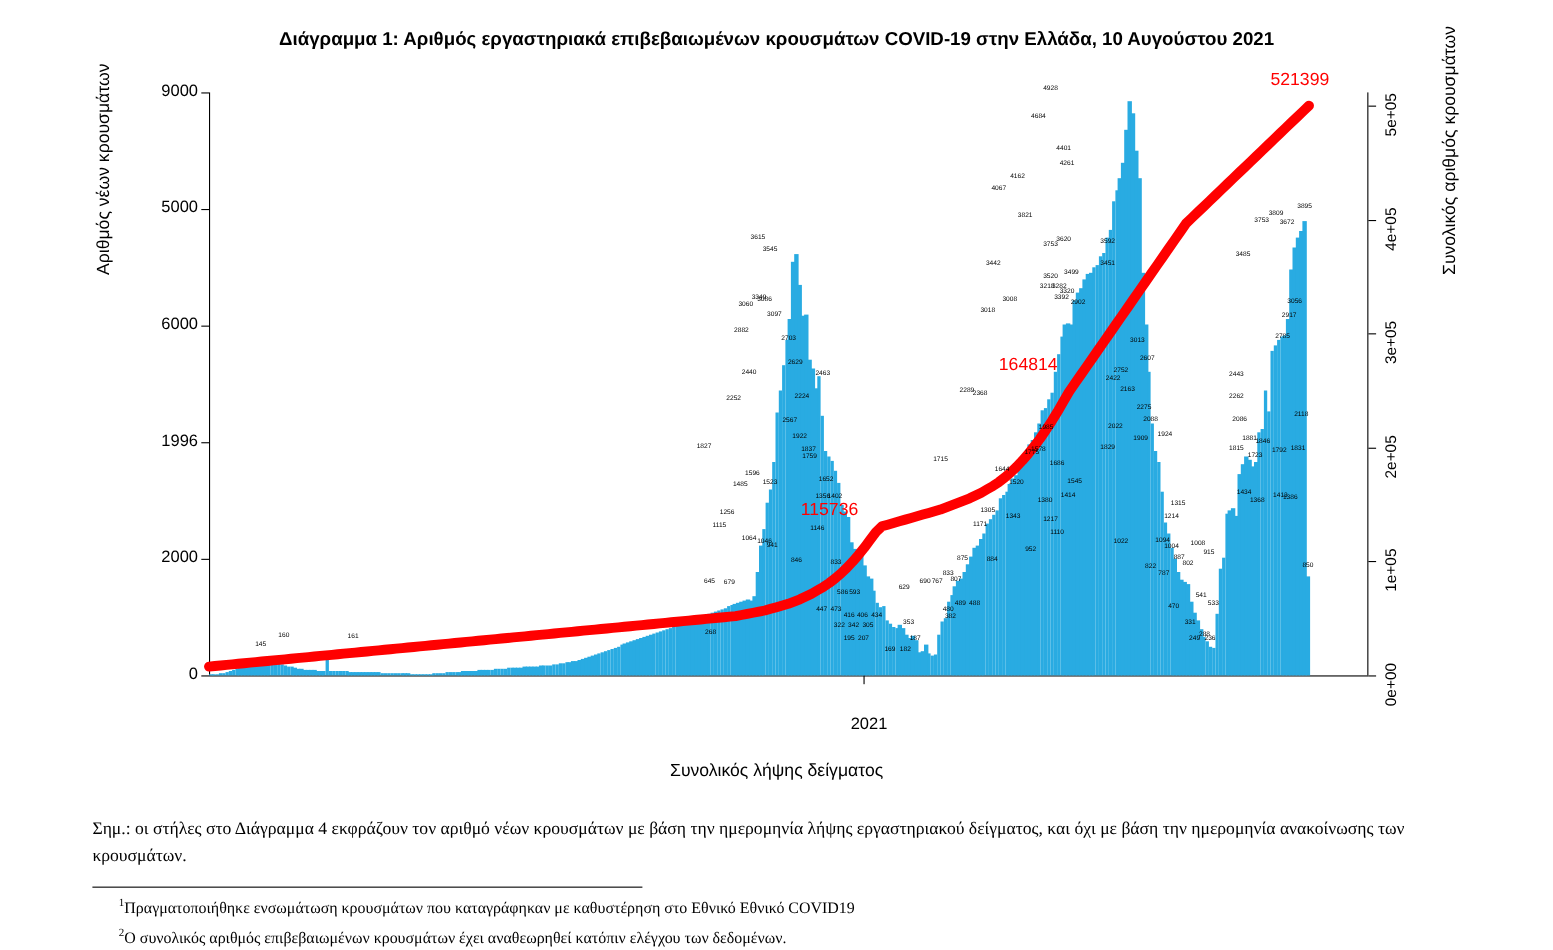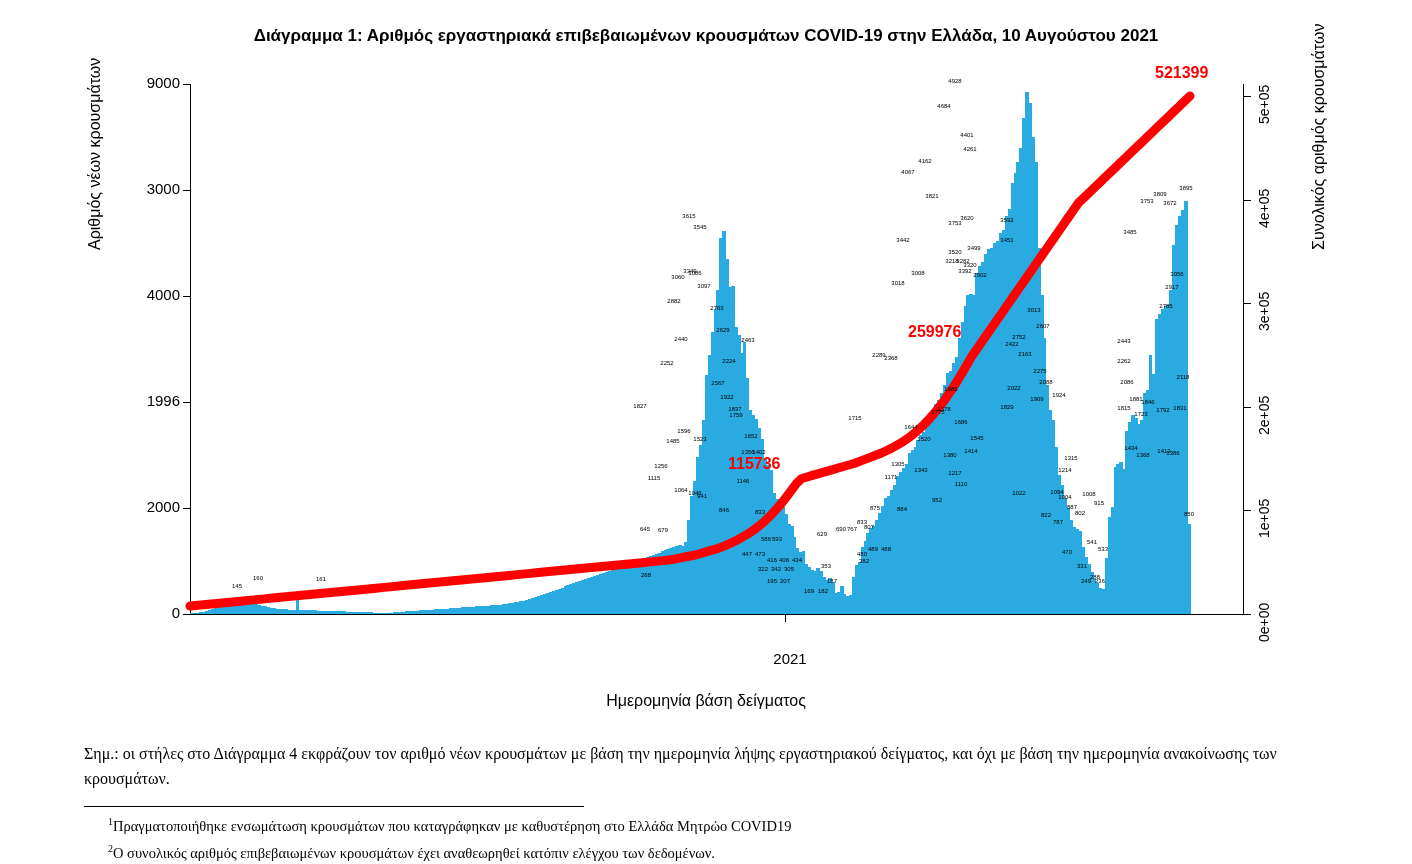--- a/index.html
+++ b/index.html
@@ -53,21 +53,21 @@
     position:absolute;left:740px;top:650px;width:100px;text-align:center;font-size:15px;
   }
   #xaxis-title{
     position:absolute;left:456px;top:692px;width:500px;text-align:center;font-size:16px;
   }
   
   .bar{position:absolute;bottom:0;background:#29ABE2;}
   .barlabel{position:absolute;font-size:6px;color:#000;transform:translateX(-50%);white-space:nowrap;}
   
   #cum-svg{position:absolute;left:0;top:0;width:1000px;height:530px;overflow:visible;}
-  .cum-annot{position:absolute;color:#FF0000;font-weight:bold;font-size:16px;white-space:nowrap;}
+  .cum-annot{position:absolute;color:#FF0000;font-weight:normal;font-size:16px;white-space:nowrap;}
   
   #note{
     position:absolute;left:84px;top:742px;width:1260px;
     font-size:16px;line-height:1.55;
     font-family:"Liberation Serif", serif;
   }
   #note-rule{
     position:absolute;left:84px;top:806px;width:500px;height:1px;background:#000;
   }
   .footnote{
@@ -82,40 +82,40 @@
 </head>
 <body>
 
 <div id="title">Διάγραμμα 1: Αριθμός εργαστηριακά επιβεβαιωμένων κρουσμάτων COVID-19 στην Ελλάδα, 10 Αυγούστου 2021</div>
 
 <div id="axis-left"></div>
 <div id="axis-right"></div>
 <div id="x-axis-line"></div>
 <div id="xtick"></div>
 <div id="xtick-label">2021</div>
-<div id="xaxis-title">Ημερομηνία βάση δείγματος</div>
+<div id="xaxis-title">Συνολικός λήψης δείγματος</div>
 
 <div id="axis-left-title-wrap" style="position:absolute;left:86px;top:250px;">
   <div style="transform:rotate(-90deg);transform-origin:left top;white-space:nowrap;font-size:16px;">Αριθμός νέων κρουσμάτων</div>
 </div>
 <div id="axis-right-title-wrap" style="position:absolute;left:1310px;top:250px;">
   <div style="transform:rotate(-90deg);transform-origin:left top;white-space:nowrap;font-size:16px;">Συνολικός αριθμός κρουσμάτων</div>
 </div>
 
 <div id="left-ticks">
     <div class="tick-left" style="top: 614px;"></div>
     <div class="ylab-left" style="top: 604px;">0</div>
     <div class="tick-left" style="top: 508px;"></div>
     <div class="ylab-left" style="top: 498px;">2000</div>
     <div class="tick-left" style="top: 402px;"></div>
     <div class="ylab-left" style="top: 392px;">1996</div>
     <div class="tick-left" style="top: 296px;"></div>
-    <div class="ylab-left" style="top: 286px;">4000</div>
+    <div class="ylab-left" style="top: 286px;">6000</div>
     <div class="tick-left" style="top: 190px;"></div>
-    <div class="ylab-left" style="top: 180px;">3000</div>
+    <div class="ylab-left" style="top: 180px;">5000</div>
     <div class="tick-left" style="top: 84px;"></div>
     <div class="ylab-left" style="top: 74px;">9000</div>
   </div>
 <div id="right-ticks">
     <div class="tick-right" style="top: 614px;"></div>
     <div class="ylab-right" style="top: 642px;">0e+00</div>
     <div class="tick-right" style="top: 510.4px;"></div>
     <div class="ylab-right" style="top: 538.4px;">1e+05</div>
     <div class="tick-right" style="top: 406.8px;"></div>
     <div class="ylab-right" style="top: 434.8px;">2e+05</div>
@@ -628,20 +628,20 @@
     <div class="barlabel" style="left: 1177px; top: 271px;">3056</div>
     <div class="barlabel" style="left: 1130px; top: 229px;">3485</div>
     <div class="barlabel" style="left: 1170px; top: 200px;">3672</div>
     <div class="barlabel" style="left: 1147px; top: 198px;">3753</div>
     <div class="barlabel" style="left: 1160px; top: 191px;">3809</div>
     <div class="barlabel" style="left: 1186px; top: 185px;">3895</div>
     <div class="barlabel" style="left: 1189px; top: 511px;">850</div>
   </div>
 <div id="annots">
     <div class="cum-annot" style="top: 455px; left: 728px; color: rgb(255, 0, 0);">115736</div>
-    <div class="cum-annot" style="top: 323px; left: 908px; color: rgb(255, 0, 0);">259976</div>
+    <div class="cum-annot" style="top: 323px; left: 908px; color: rgb(255, 0, 0);">164814</div>
     <div class="cum-annot" style="top: 64px; left: 1155px; color: rgb(255, 0, 0);">521399</div>
   </div>
 
 <div id="note">Σημ.:  οι στήλες στο Διάγραμμα 4 εκφράζουν τον αριθμό νέων κρουσμάτων με βάση την ημερομηνία λήψης εργαστηριακού δείγματος, και όχι με βάση την ημερομηνία ανακοίνωσης των κρουσμάτων.</div>
 <div id="note-rule"></div>
-<div class="footnote" id="fn1"><sup>1</sup><span>Πραγματοποιήθηκε ενσωμάτωση κρουσμάτων που καταγράφηκαν με καθυστέρηση στο Ελλάδα Μητρώο COVID19</span></div>
+<div class="footnote" id="fn1"><sup>1</sup><span>Πραγματοποιήθηκε ενσωμάτωση κρουσμάτων που καταγράφηκαν με καθυστέρηση στο Εθνικό Εθνικό COVID19</span></div>
 <div class="footnote" id="fn2"><sup>2</sup><span>Ο συνολικός αριθμός επιβεβαιωμένων κρουσμάτων έχει αναθεωρηθεί κατόπιν ελέγχου των δεδομένων.</span></div>
 
 </body></html>

